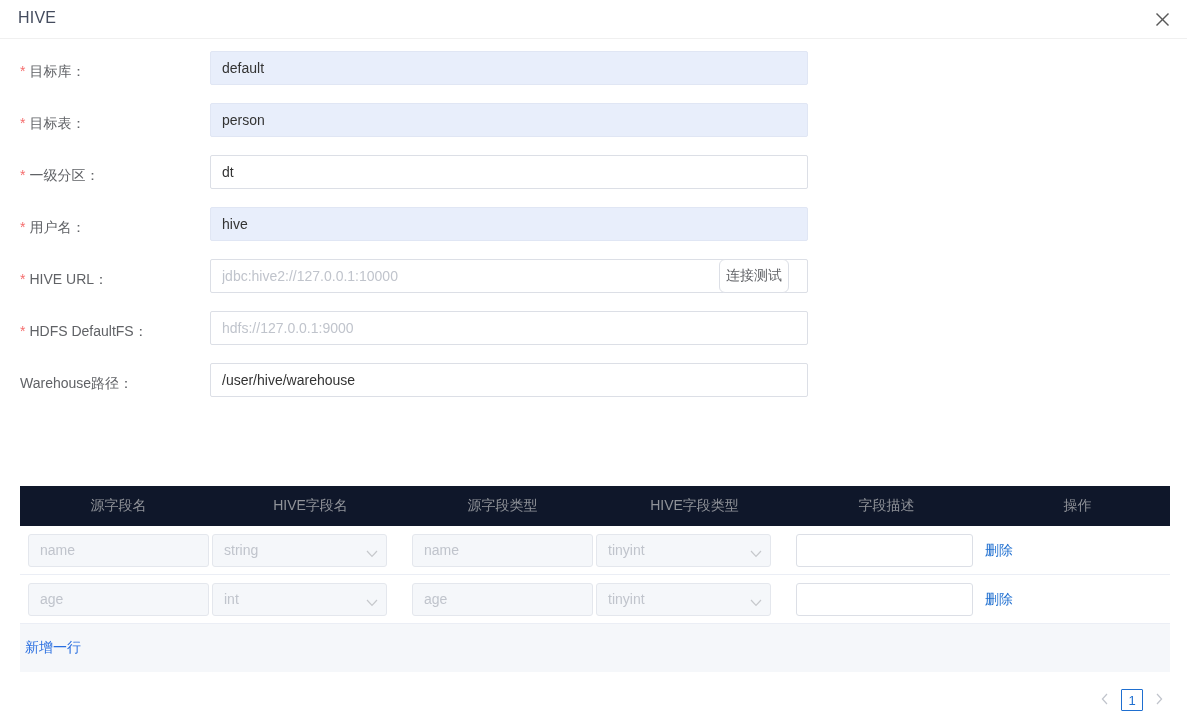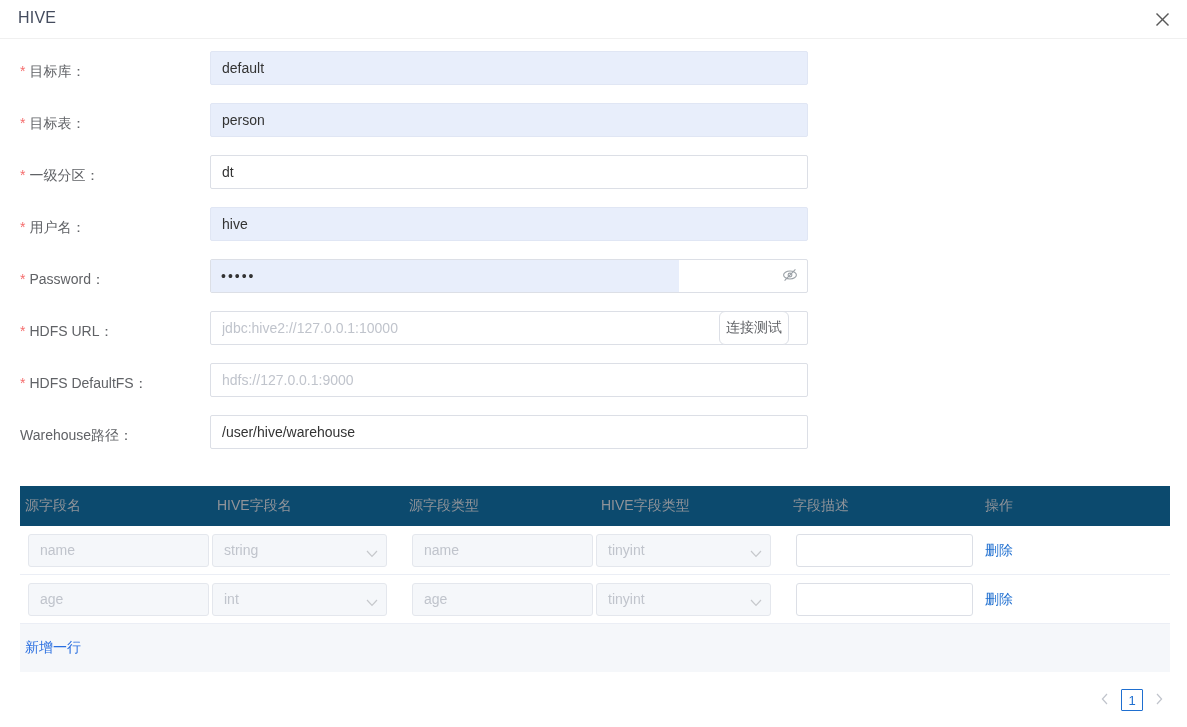--- a/index.html
+++ b/index.html
@@ -134,22 +134,23 @@
   
   .table-area {
     position: absolute;
     left: 20px;
     top: 486px;
     width: 1150px;
   }
   .tbl-head {
     display: flex;
     height: 40px;
-    background: #0c4a6e;
+    background: #0f172a;
     align-items: center;
+    text-align: center;
   }
   .tbl-head .th {
     font-size: 14px;
     color: #909399;
     padding-left: 5px;
   }
   .tbl-row {
     display: flex;
     height: 49px;
     align-items: center;
@@ -295,42 +296,24 @@
 
   <div class="form-row">
     <div class="form-label">
       <span class="req-star">*</span><span>用户名：</span>
     </div>
     <div class="field-wrap">
       <input class="inp autofill" type="text" value="hive" style="">
     </div>
   </div>
 
-  <div class="form-row">
-    <div class="form-label">
-      <span class="req-star">*</span><span>Password：</span>
-    </div>
-    <div class="field-wrap pwd-holder">
-      <input class="inp pwd" type="text" value="" style="">
-      <div class="pwd-fill">•••••</div>
-      <button class="eye-btn" aria-label="show password">
-        <span>
-          <svg width="16" height="16" viewBox="0 0 16 16">
-            <ellipse cx="8" cy="8" rx="6.4" ry="4" fill="none" stroke="currentColor" stroke-width="1.1"></ellipse>
-            <circle cx="8" cy="8" r="1.9" fill="none" stroke="currentColor" stroke-width="1.1"></circle>
-            <line x1="2.6" y1="13.6" x2="13.4" y2="2.4" stroke="currentColor" stroke-width="1.1"></line>
-          </svg>
-        </span>
-      </button>
-    </div>
-  </div>
-
-  <div class="form-row">
-    <div class="form-label">
-      <span class="req-star">*</span><span>HDFS URL：</span>
+
+  <div class="form-row">
+    <div class="form-label">
+      <span class="req-star">*</span><span>HIVE URL：</span>
     </div>
     <div class="field-wrap">
       <input class="inp" type="text" placeholder="jdbc:hive2://127.0.0.1:10000" style="">
     </div>
     <button class="test-btn">连接测试</button>
   </div>
 
   <div class="form-row">
     <div class="form-label">
       <span class="req-star">*</span><span>HDFS DefaultFS：</span>

